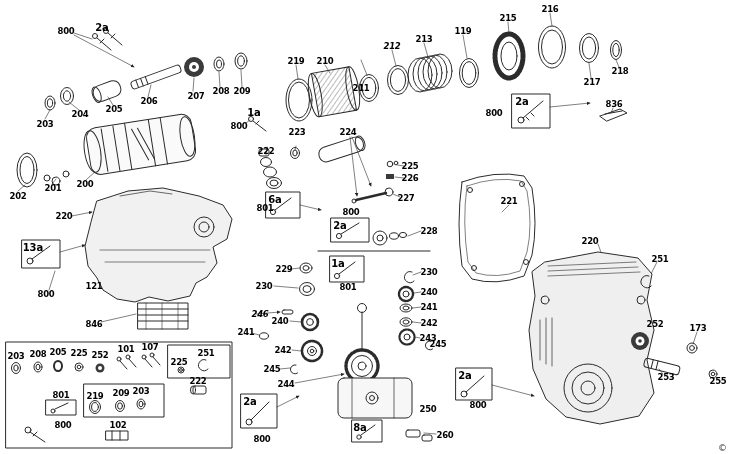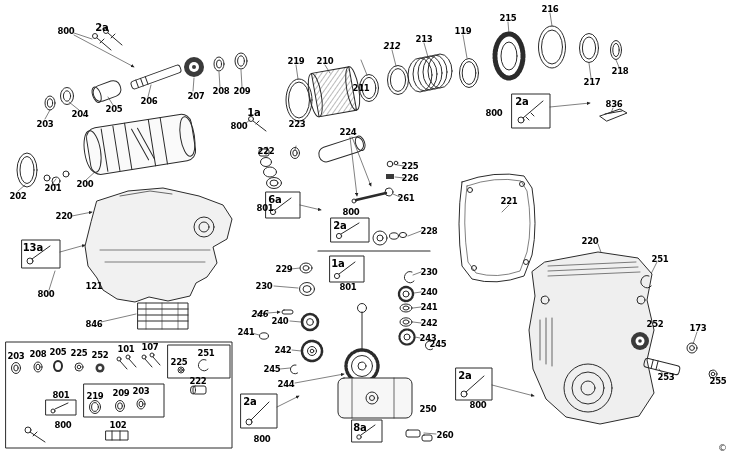--- a/index.html
+++ b/index.html
@@ -482,25 +482,25 @@
       <div class="part-label" style="left: 494px; top: 113px;">800</div>
       <div class="part-label" style="left: 18px; top: 196px;">202</div>
       <div class="part-label" style="left: 53px; top: 188px;">201</div>
       <div class="part-label" style="left: 85px; top: 184px;">200</div>
       <div class="part-label" style="left: 64px; top: 216px;">220</div>
       <div class="part-label" style="left: 94px; top: 286px;">121</div>
       <div class="part-label" style="left: 46px; top: 294px;">800</div>
       <div class="part-label" style="left: 94px; top: 324px;">846</div>
       <div class="part-label" style="left: 239px; top: 126px;">800</div>
       <div class="part-label" style="left: 266px; top: 151px;">222</div>
-      <div class="part-label" style="left: 297px; top: 124px;">223</div>
+      <div class="part-label" style="left: 297px; top: 132px;">223</div>
       <div class="part-label" style="left: 348px; top: 132px;">224</div>
       <div class="part-label" style="left: 410px; top: 166px;">225</div>
       <div class="part-label" style="left: 410px; top: 178px;">226</div>
-      <div class="part-label" style="left: 406px; top: 198px;">261</div>
+      <div class="part-label" style="left: 406px; top: 198px;">227</div>
       <div class="part-label" style="left: 265px; top: 208px;">801</div>
       <div class="part-label" style="left: 351px; top: 212px;">800</div>
       <div class="part-label" style="left: 429px; top: 231px;">228</div>
       <div class="part-label" style="left: 284px; top: 269px; text-align: center;">229</div>
       <div class="part-label" style="left: 264px; top: 286px;">230</div>
       <div class="part-label" style="left: 348px; top: 287px;">801</div>
       <div class="part-label" style="left: 429px; top: 272px;">230</div>
       <div class="part-label" style="left: 429px; top: 292px;">240</div>
       <div class="part-label" style="left: 429px; top: 307px;">241</div>
       <div class="part-label" style="left: 429px; top: 323px;">242</div>

